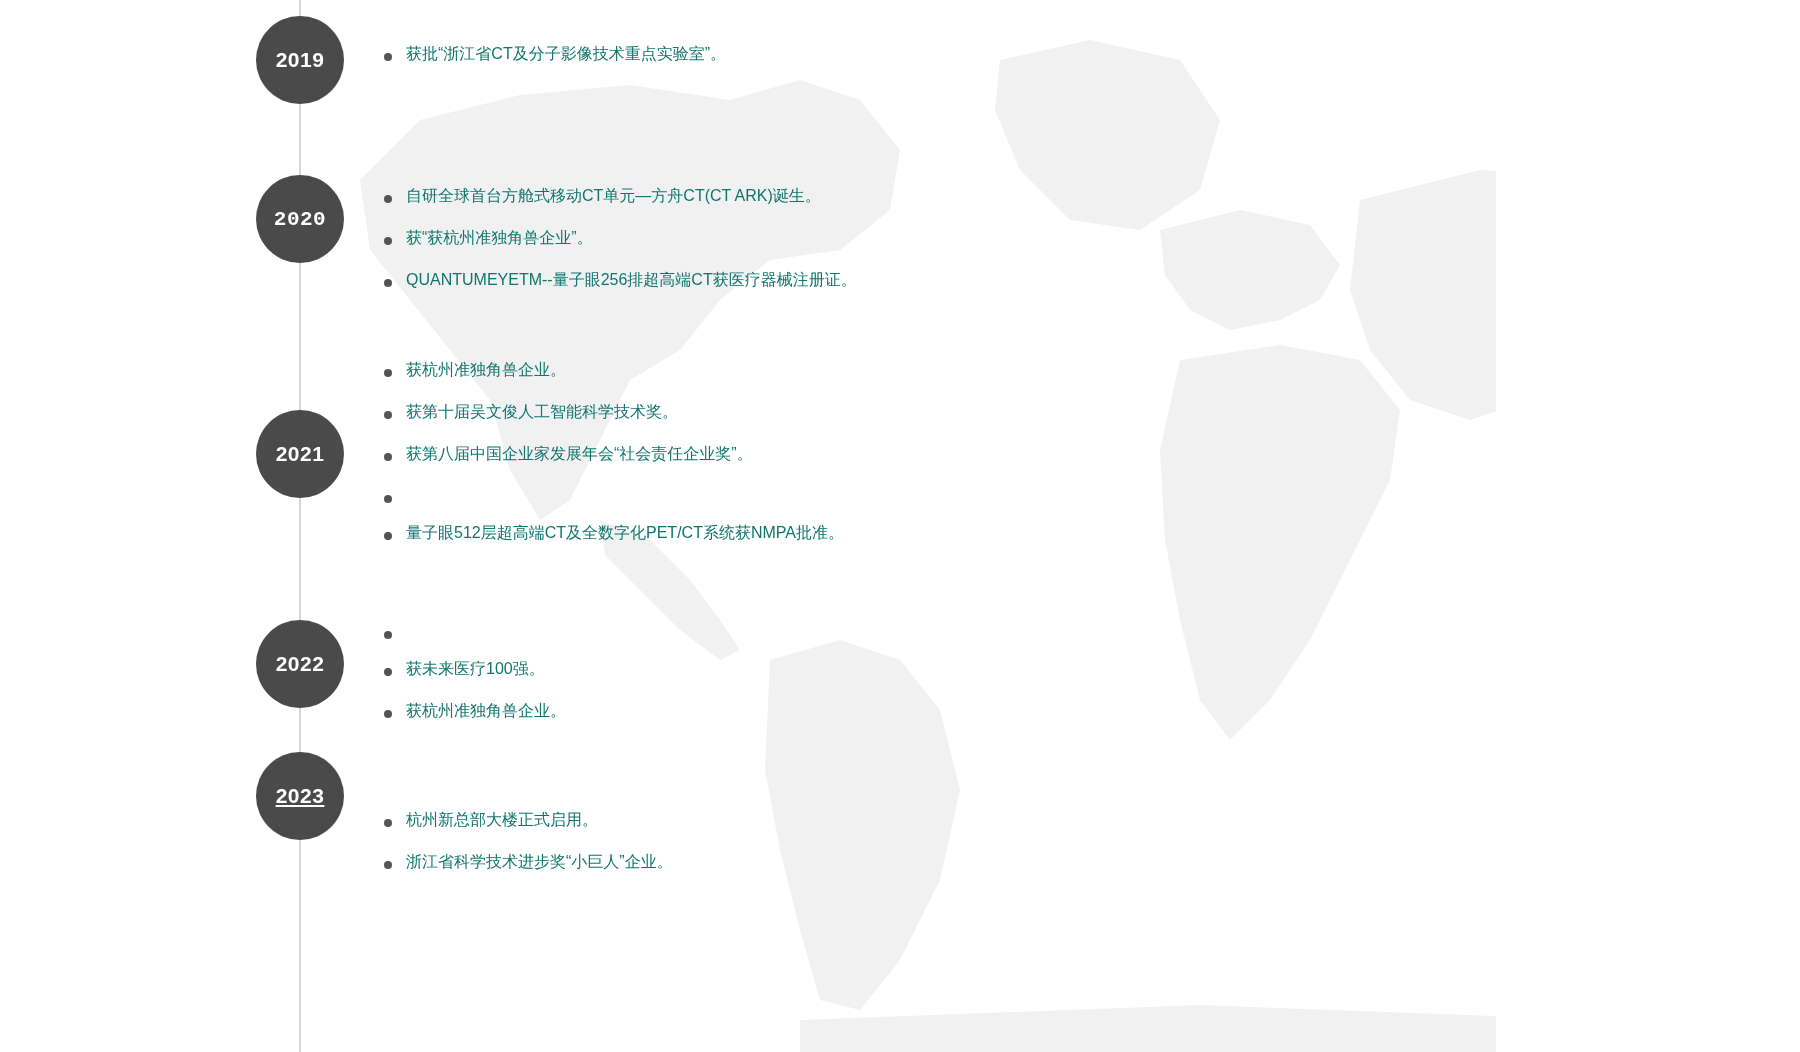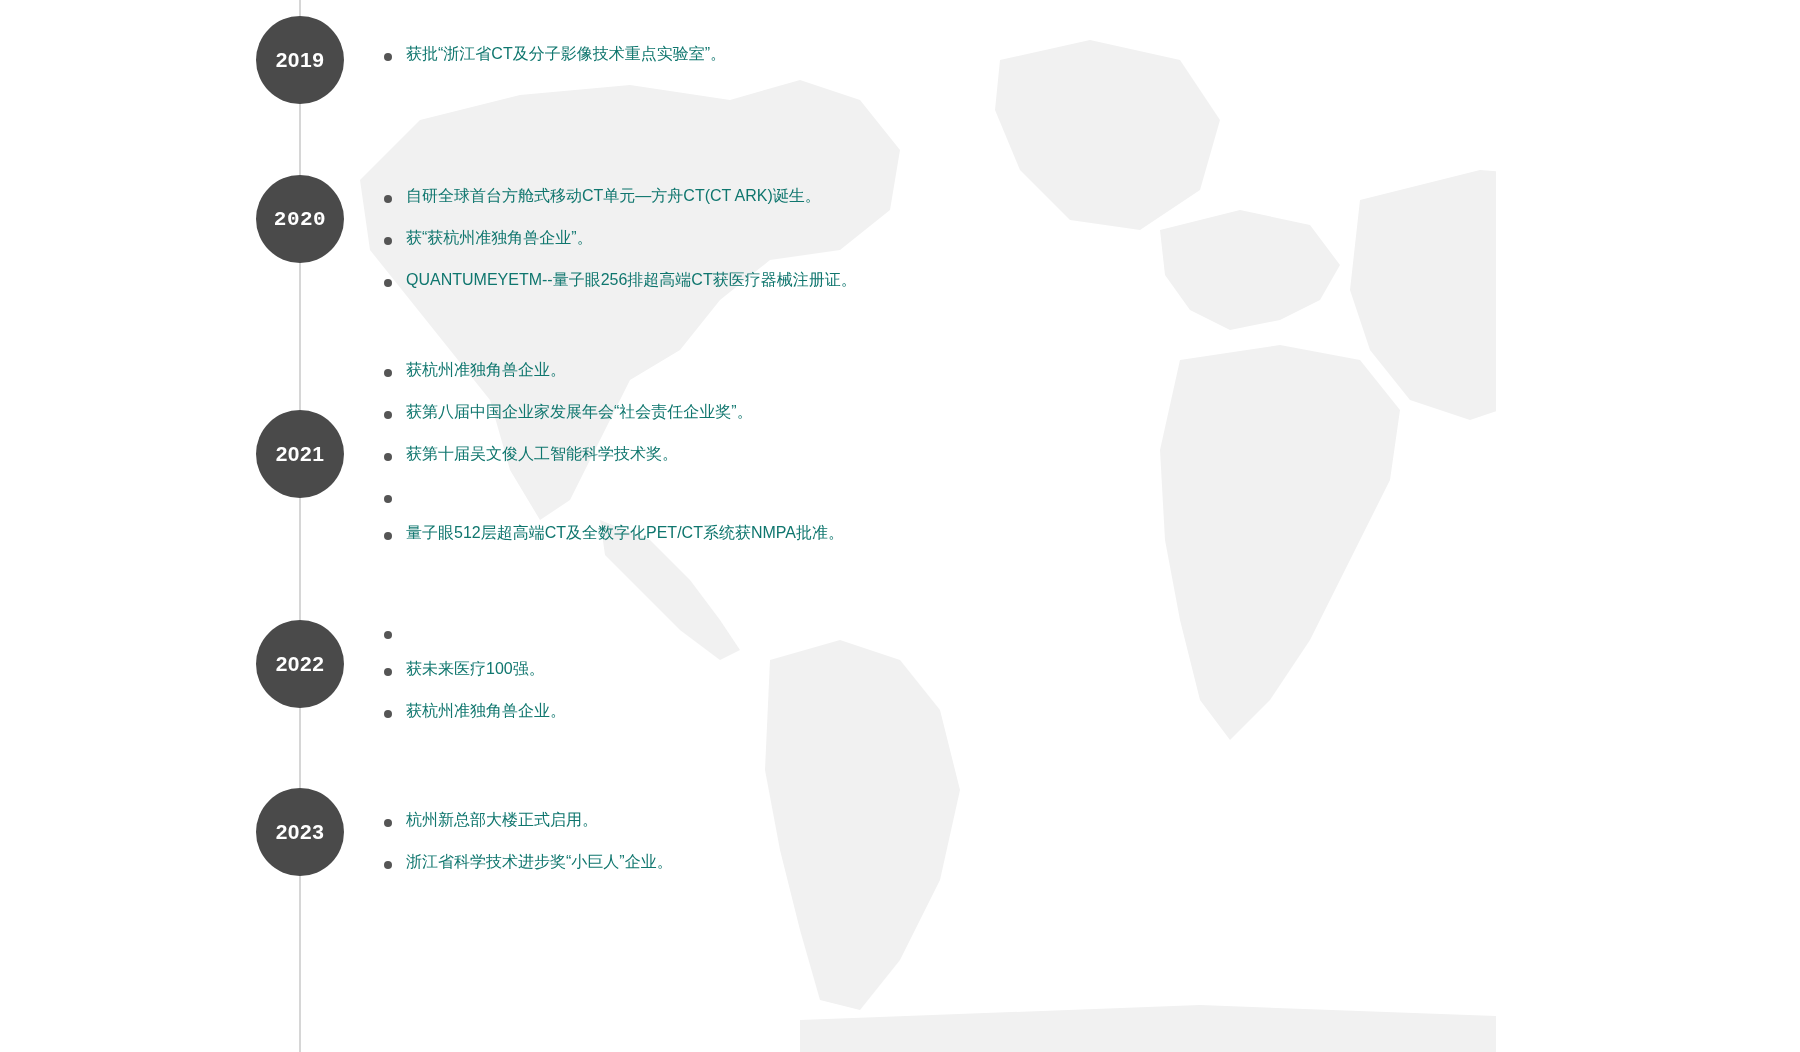--- a/index.html
+++ b/index.html
@@ -152,25 +152,25 @@
   <div class="year-node" style="top: 410px;">
     <span>2021</span>
   </div>
   <div class="entry-group" style="top: 358px;">
     <div class="entry-line">
       <span class="bullet"></span>
       <span class="entry-text">获杭州准独角兽企业。</span>
     </div>
     <div class="entry-line">
       <span class="bullet"></span>
+      <span class="entry-text">获第十届吴文俊人工智能科学技术奖。</span>
+    </div>
+    <div class="entry-line">
+      <span class="bullet"></span>
       <span class="entry-text">获第八届中国企业家发展年会“社会责任企业奖”。</span>
-    </div>
-    <div class="entry-line">
-      <span class="bullet"></span>
-      <span class="entry-text">获第十届吴文俊人工智能科学技术奖。</span>
     </div>
     <div class="entry-line">
       <span class="bullet"></span>
     </div>
     <div class="entry-line">
       <span class="bullet"></span>
       <span class="entry-text">量子眼512层超高端CT及全数字化PET/CT系统获NMPA批准。</span>
     </div>
   </div>
 
@@ -184,21 +184,21 @@
     <div class="entry-line">
       <span class="bullet"></span>
       <span class="entry-text">获未来医疗100强。</span>
     </div>
     <div class="entry-line">
       <span class="bullet"></span>
       <span class="entry-text">获杭州准独角兽企业。</span>
     </div>
   </div>
 
-  <div class="year-node" style="top: 788px;">
+  <div class="year-node" style="top: 752px; text-decoration: underline;">
     <span>2023</span>
   </div>
   <div class="entry-group" style="top: 808px;">
     <div class="entry-line">
       <span class="bullet"></span>
       <span class="entry-text">杭州新总部大楼正式启用。</span>
     </div>
     <div class="entry-line">
       <span class="bullet"></span>
       <span class="entry-text">浙江省科学技术进步奖“小巨人”企业。</span>

